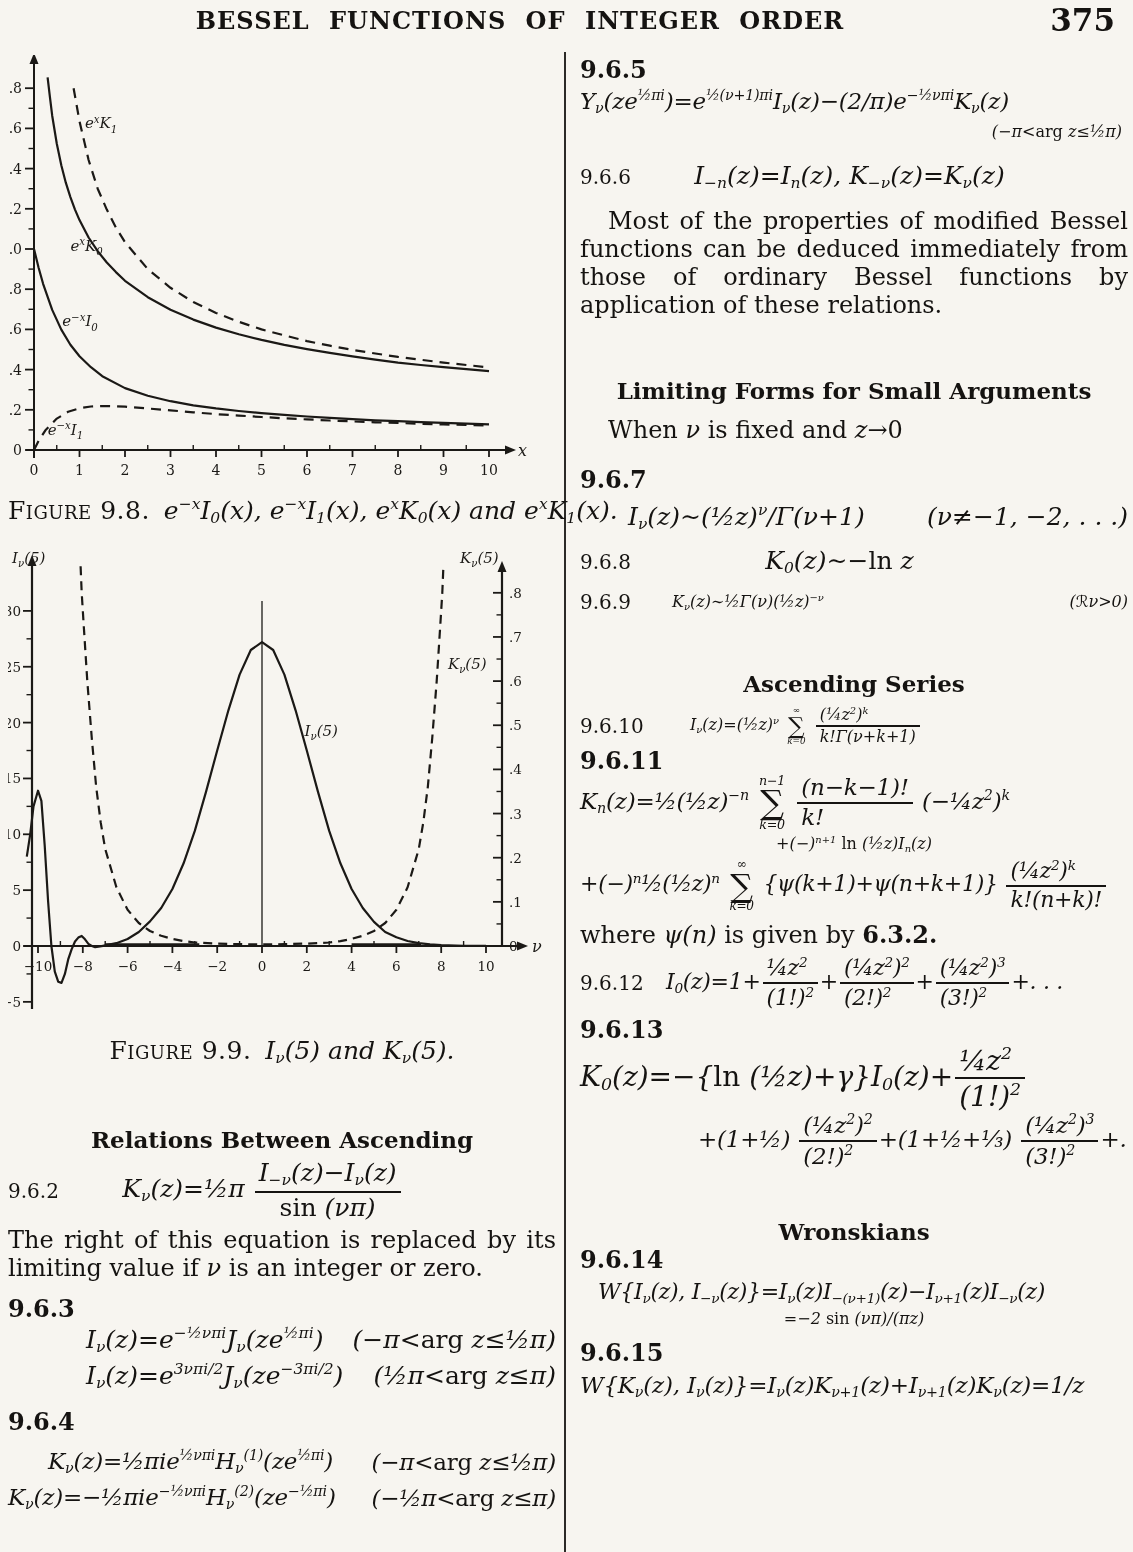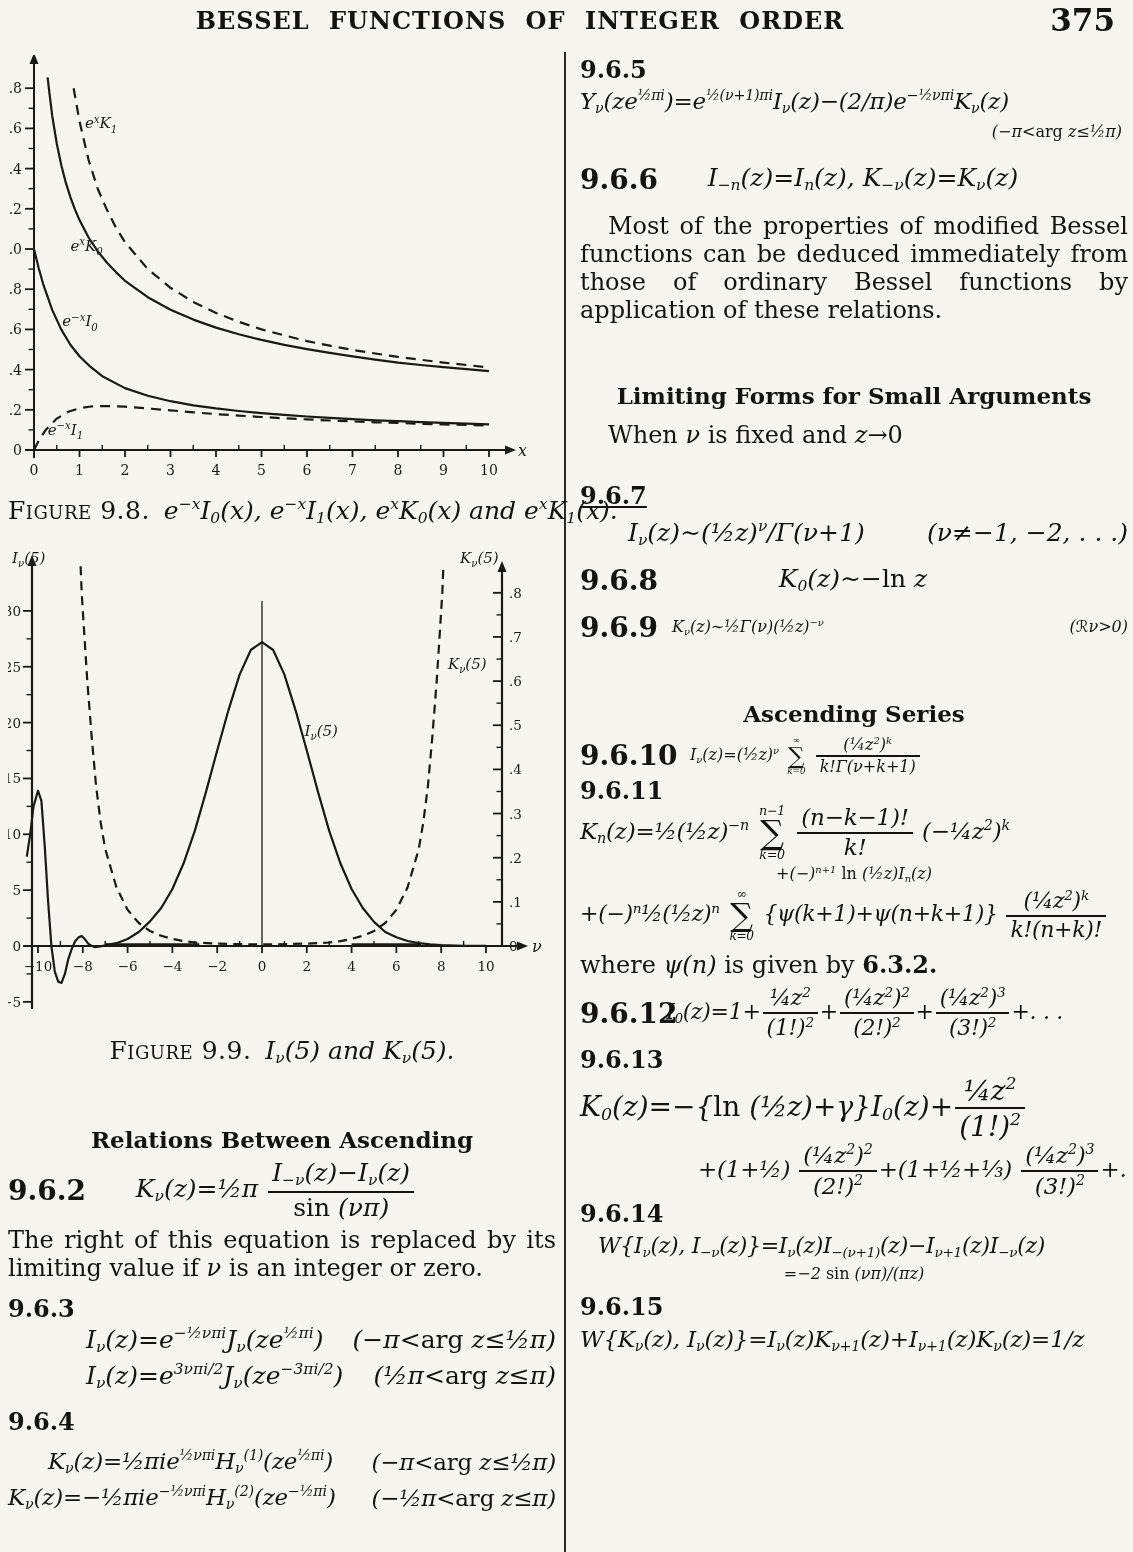--- a/index.html
+++ b/index.html
@@ -19,30 +19,30 @@
   .subhead{font-weight:bold;text-align:center;font-size:23px;margin:0;}
   .body{font-size:24px;line-height:1.17;text-align:justify;margin:0;}
   .indent{text-indent:28px;}
 
   .math{font-style:italic;line-height:1.05;white-space:nowrap;}
   .mrm{font-style:normal;}
   .mit{font-style:italic;}
   .mbf{font-style:normal;font-weight:bold;}
   .msup{font-size:0.62em;vertical-align:0.62em;}
   .msub{font-size:0.62em;vertical-align:-0.28em;}
-  .mfrac{display:inline-block;vertical-align:middle;text-align:center;line-height:1.12;margin:0 2px;}
+  .mfrac{display:inline-block;vertical-align:middle;line-height:1.12;margin:0 2px;}
   .mfrac .num{display:block;padding:0 4px 1px;}
   .mfrac .den{display:block;border-top:2px solid currentColor;padding:1px 4px 0;}
   .msum{display:inline-flex;flex-direction:column;align-items:center;vertical-align:middle;
         line-height:0.95;margin:0 3px;}
   .msum .lim{font-size:0.55em;}
   .msum .sig{font-size:1.45em;font-style:normal;}
 
   .eq-row{position:relative;display:flex;align-items:center;}
-  .eq-label{font-weight:bold;font-size:28px;font-style:normal;flex:0 0 auto;}
+  .eq-label{font-weight:normal;font-size:20px;font-style:normal;flex:0 0 auto;}
   .eq-center{flex:1;text-align:center;font-size:25px;}
   .eq-line{display:flex;justify-content:space-between;align-items:center;font-size:25px;}
   .eq-line .cond{text-align:right;}
   .lbl-line{font-weight:bold;font-size:24px;}
   .fs24{font-size:28px;}
   .fs23{font-size:23px;letter-spacing:-0.2px;}
   .fs22{font-size:22px;letter-spacing:-0.3px;}
 </style>
 </head>
 <body>
@@ -283,21 +283,21 @@
       <span class="eq-label">9.6.6</span>
       <span class="math eq-center">I<span class="msub">−n</span>(z)=I<span class="msub">n</span>(z), K<span class="msub">−ν</span>(z)=K<span class="msub">ν</span>(z)</span>
       <span style="width:60px;"></span>
     </div>
 
     <p class="body indent" style="margin-top:16px;">Most of the properties of modified Bessel functions can be deduced immediately from those of ordinary Bessel functions by application of these relations.</p>
 
     <h3 class="subhead" style="margin-top:58px;">Limiting Forms for Small Arguments</h3>
     <p class="body indent" style="margin-top:12px;">When <span class="mit">ν</span> is fixed and <span class="mit">z</span>→0</p>
 
-    <div class="lbl-line" style="margin-top:32px;text-decoration:underline;">9.6.7</div>
+    <div class="lbl-line" style="margin-top:20px;">9.6.7</div>
     <div class="eq-line" style="padding-left:48px;margin-top:8px;">
       <span class="math">I<span class="msub">ν</span>(z)∼(½z)<span class="msup">ν</span>/Γ(ν+1)</span>
       <span class="math cond">(ν≠−1, −2, . . .)</span>
     </div>
 
     <div class="eq-row" style="margin-top:16px;">
       <span class="eq-label">9.6.8</span>
       <span class="math eq-center">K<span class="msub">0</span>(z)∼−<span class="mrm">ln</span> z</span>
       <span style="width:80px;"></span>
     </div>
@@ -336,20 +336,21 @@
 
     <div class="eq-row" style="margin-top:6px;">
       <span class="eq-label" style="width:86px;">9.6.12</span>
       <span class="math fs22" style="flex:1;text-align:left;">I<span class="msub">0</span>(z)=1+<span class="mfrac"><span class="num">¼z<span class="msup">2</span></span><span class="den">(1!)<span class="msup">2</span></span></span>+<span class="mfrac"><span class="num">(¼z<span class="msup">2</span>)<span class="msup">2</span></span><span class="den">(2!)<span class="msup">2</span></span></span>+<span class="mfrac"><span class="num">(¼z<span class="msup">2</span>)<span class="msup">3</span></span><span class="den">(3!)<span class="msup">2</span></span></span>+. . .</span>
     </div>
 
     <div class="lbl-line" style="margin-top:4px;">9.6.13</div>
     <div class="math fs24">K<span class="msub">0</span>(z)=−{<span class="mrm">ln</span> (½z)+γ}I<span class="msub">0</span>(z)+<span class="mfrac"><span class="num">¼z<span class="msup">2</span></span><span class="den">(1!)<span class="msup">2</span></span></span></div>
     <div class="math fs23" style="padding-left:118px;">+(1+½) <span class="mfrac"><span class="num">(¼z<span class="msup">2</span>)<span class="msup">2</span></span><span class="den">(2!)<span class="msup">2</span></span></span>+(1+½+⅓) <span class="mfrac"><span class="num">(¼z<span class="msup">2</span>)<span class="msup">3</span></span><span class="den">(3!)<span class="msup">2</span></span></span>+. . .</div>
 
+    <h3 class="subhead" style="margin-top:48px;">Wronskians</h3>
 
     <div class="lbl-line">9.6.14</div>
     <div class="math fs22" style="padding-left:18px;margin-top:6px;">W{I<span class="msub">ν</span>(z), I<span class="msub">−ν</span>(z)}=I<span class="msub">ν</span>(z)I<span class="msub">−(ν+1)</span>(z)−I<span class="msub">ν+1</span>(z)I<span class="msub">−ν</span>(z)</div>
     <div class="math" style="text-align:center;margin-top:6px;">=−2 <span class="mrm">sin</span> (νπ)/(πz)</div>
 
     <div class="lbl-line" style="margin-top:10px;">9.6.15</div>
     <div class="math fs23" style="margin-top:6px;">W{K<span class="msub">ν</span>(z), I<span class="msub">ν</span>(z)}=I<span class="msub">ν</span>(z)K<span class="msub">ν+1</span>(z)+I<span class="msub">ν+1</span>(z)K<span class="msub">ν</span>(z)=1/z</div>
   </div>
 </div>
 

